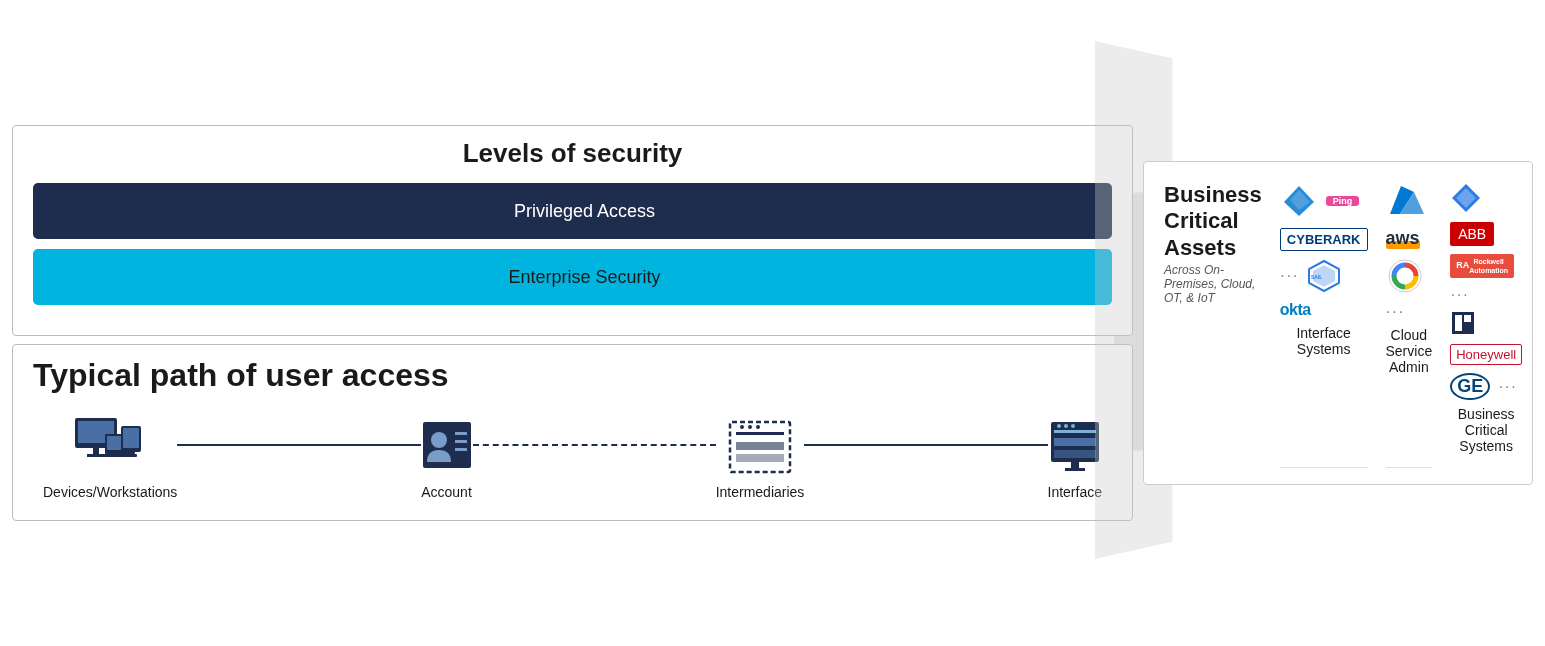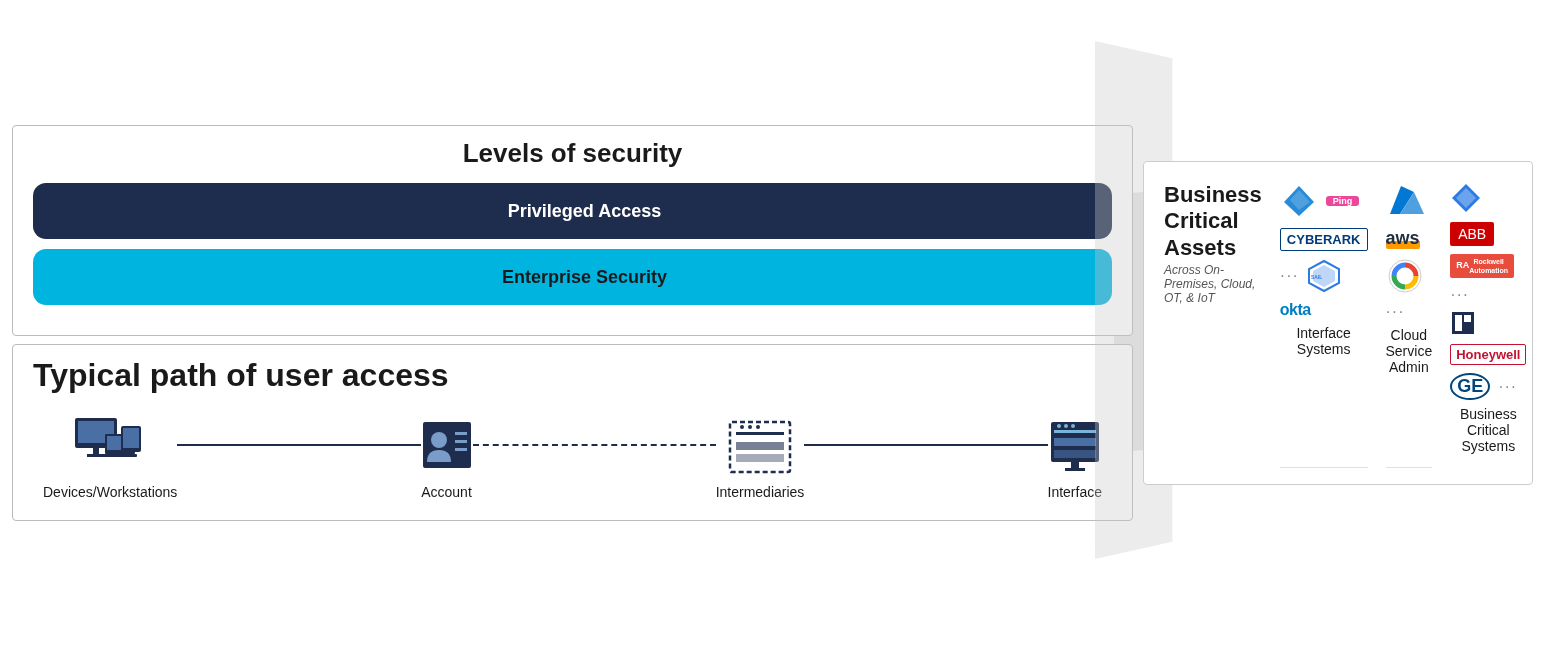--- a/index.html
+++ b/index.html
@@ -43,27 +43,27 @@
       font-size: 26px;
       font-weight: 600;
       color: #1a1a1a;
       text-align: center;
       margin-bottom: 14px;
     }
 
     .levels-bar {
       width: 100%;
       height: 56px;
-      border-radius: 13px;
+      border-radius: 5px;
       display: flex;
       align-items: center;
       justify-content: center;
       color: #fff;
       font-size: 18px;
-      font-weight: 700;
+      font-weight: 400;
       margin-bottom: 10px;
       padding-left: 24px;
     }
 
     .bar-privileged {
       background: #1e2d4e;
     }
 
     .bar-specialized {
       background: #1567c0;
@@ -415,21 +415,21 @@
         <span class="dots-icon">···</span>
       </div>
       <div class="bca-logos">
 
         <svg width="26" height="26" viewBox="0 0 26 26">
           <rect x="2" y="2" width="22" height="22" fill="#1e2d4e"></rect>
           <rect x="5" y="5" width="7" height="16" fill="#fff"></rect>
           <rect x="14" y="5" width="7" height="7" fill="#fff"></rect>
         </svg>
 
-        <div class="logo-box" style="color:#c41230; font-size:13px; font-weight:700; border:1.5px solid #c41230; padding:2px 5px;">
+        <div class="logo-box" style="color:#c41230; font-size:13px; font-weight:400; border:1.5px solid #c41230; padding:2px 5px;">
           <span>Honeywell</span>
         </div>
 
         <div class="logo-box" style="color:#00457c; font-size:18px; font-weight:900; border:2px solid #00457c; padding:1px 5px; border-radius:50%;">
           <span>GE</span>
         </div>
         <span class="dots-icon">···</span>
       </div>
       <div class="bca-section-label">Business Critical Systems</div>
     </div>

